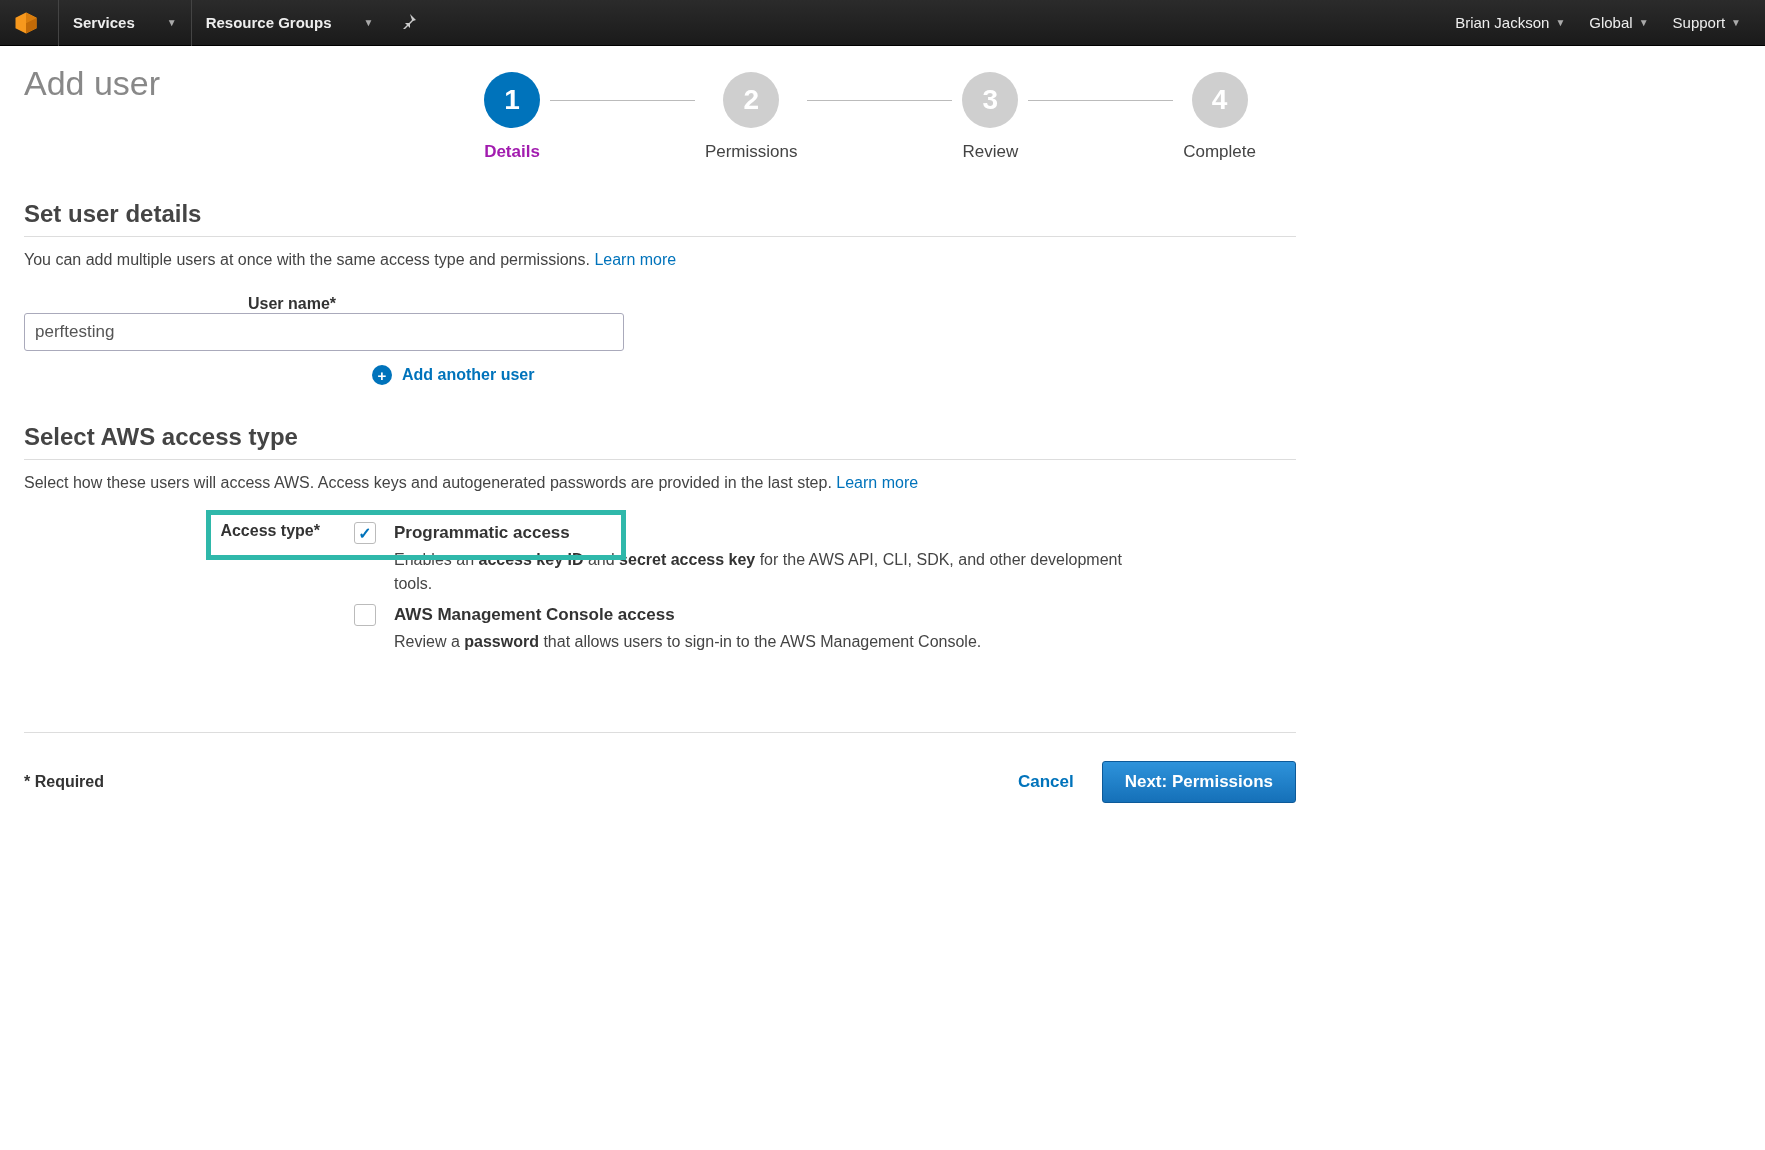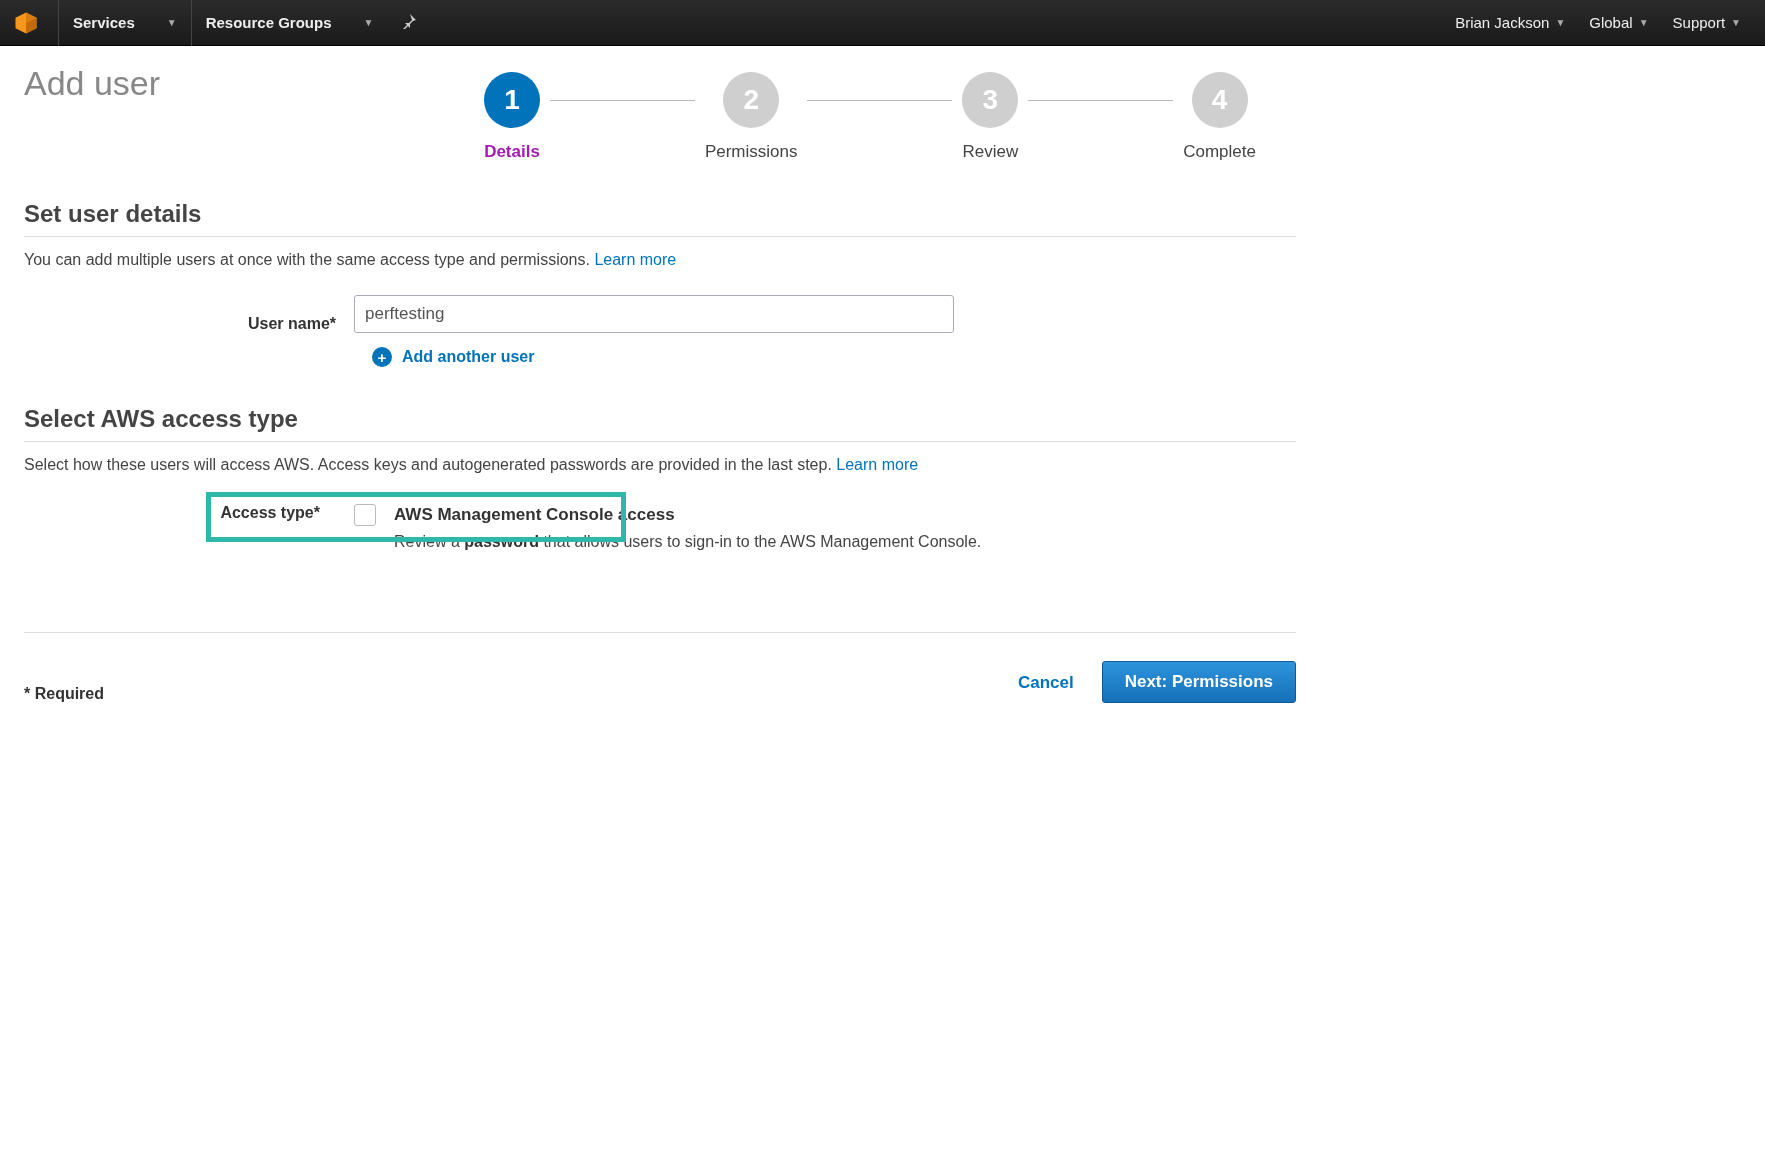--- a/index.html
+++ b/index.html
@@ -26,42 +26,42 @@
 .step { display: flex; flex-direction: column; align-items: center; z-index: 1; background: #fff; padding: 0 10px; }
 .step-circle { width: 56px; height: 56px; border-radius: 50%; background: #cfcfcf; color: #fff; display: flex; align-items: center; justify-content: center; font-size: 28px; font-weight: bold; }
 .step.active .step-circle { background: #0073bb; }
 .step-label { margin-top: 14px; font-size: 17px; color: #444; }
 .step.active .step-label { font-weight: bold; color: #a21caf; }
 
 .section-title { font-size: 24px; color: #444; font-weight: 700; margin-top: 38px; border-bottom: 1px solid #ddd; padding-bottom: 8px; }
 .section-desc { font-size: 16px; color: #444; margin-top: 14px; }
 .section-desc a { color: #0073bb; text-decoration: none; }
 
-.form-row { display: flex; margin-top: 26px; align-items: flex-end; }
+.form-row { display: flex; margin-top: 26px; align-items: flex-start; flex-direction: column; }
 .form-label { width: 330px; text-align: right; padding-right: 18px; font-weight: bold; color: #333; font-size: 16px; }
 .text-input { border: 1px solid #aab; border-radius: 3px; padding: 8px 10px; font-size: 17px; width: 600px; color: #555; }
 
 .add-another { margin-left: 348px; margin-top: 14px; display: flex; align-items: center; color: #0073bb; font-weight: bold; cursor: pointer; font-size: 16px; }
 .add-another .plus-circle { width: 20px; height: 20px; border-radius: 50%; background: #0073bb; color: #fff; display: flex; align-items: center; justify-content: center; font-size: 15px; font-weight: bold; margin-right: 10px; }
 
 .access-block { display: flex; margin-top: 30px; }
 .access-label-wrap { width: 330px; text-align: right; padding-right: 16px; }
 .access-opts { flex: 1; }
 .access-opt { margin-bottom: 8px; }
 .opt-header { display: flex; align-items: center; }
 .checkbox { width: 22px; height: 22px; border: 1px solid #bbb; border-radius: 3px; margin-right: 18px; display: flex; align-items: center; justify-content: center; background: #fff; }
 .checkbox.checked::after { content: "✓"; color: #0073bb; font-weight: bold; font-size: 16px; }
 .opt-title { font-weight: bold; font-size: 17px; color: #333; }
 .opt-desc { margin-left: 40px; font-size: 16px; color: #444; margin-top: 4px; line-height: 1.5; max-width: 760px; }
 .opt-desc b { color: #333; }
 
 .highlight-box { position: absolute; border: 5px solid #2fb8aa; pointer-events: none; }
 
 .footer-sep { border-top: 1px solid #ddd; margin-top: 70px; }
-.footer { display: flex; align-items: flex-end; margin-top: 28px; }
+.footer { display: flex; align-items: center; margin-top: 28px; }
 .required-note { font-weight: bold; font-size: 16px; color: #333; }
 .footer .spacer { flex: 1; }
 .btn-cancel { color: #0073bb; font-weight: bold; font-size: 17px; padding: 10px 18px; cursor: pointer; }
 .btn-primary { background: linear-gradient(#2e93db,#1570b8); color: #fff; font-weight: bold; font-size: 17px; padding: 10px 22px; border: 1px solid #0d5a99; border-radius: 3px; cursor: pointer; margin-left: 10px; }
 
 </style>
 </head>
 <body>
 
 <div class="topnav">
@@ -150,20 +150,29 @@
   </p>
 
   <div class="access-block" style="position:relative;">
     <div class="highlight-box" style="left:182px; top:-12px; width:420px; height:50px;"></div>
     <div class="access-label-wrap">
       <span class="form-label" style="width:auto;display:inline;">Access type*</span>
     </div>
     <div class="access-opts">
       <div class="access-opt">
         <div class="opt-header">
+          <span class="checkbox checked"></span>
+          <span class="opt-title">Programmatic access</span>
+        </div>
+        <div class="opt-desc">
+          <span>Enables an </span><b>access key ID</b><span> and </span><b>secret access key</b><span> for the AWS API, CLI, SDK, and other development tools.</span>
+        </div>
+      </div>
+      <div class="access-opt">
+        <div class="opt-header">
           <span class="checkbox"></span>
           <span class="opt-title">AWS Management Console access</span>
         </div>
         <div class="opt-desc">
           <span>Review a </span><b>password</b><span> that allows users to sign-in to the AWS Management Console.</span>
         </div>
       </div>
     </div>
   </div>
 

